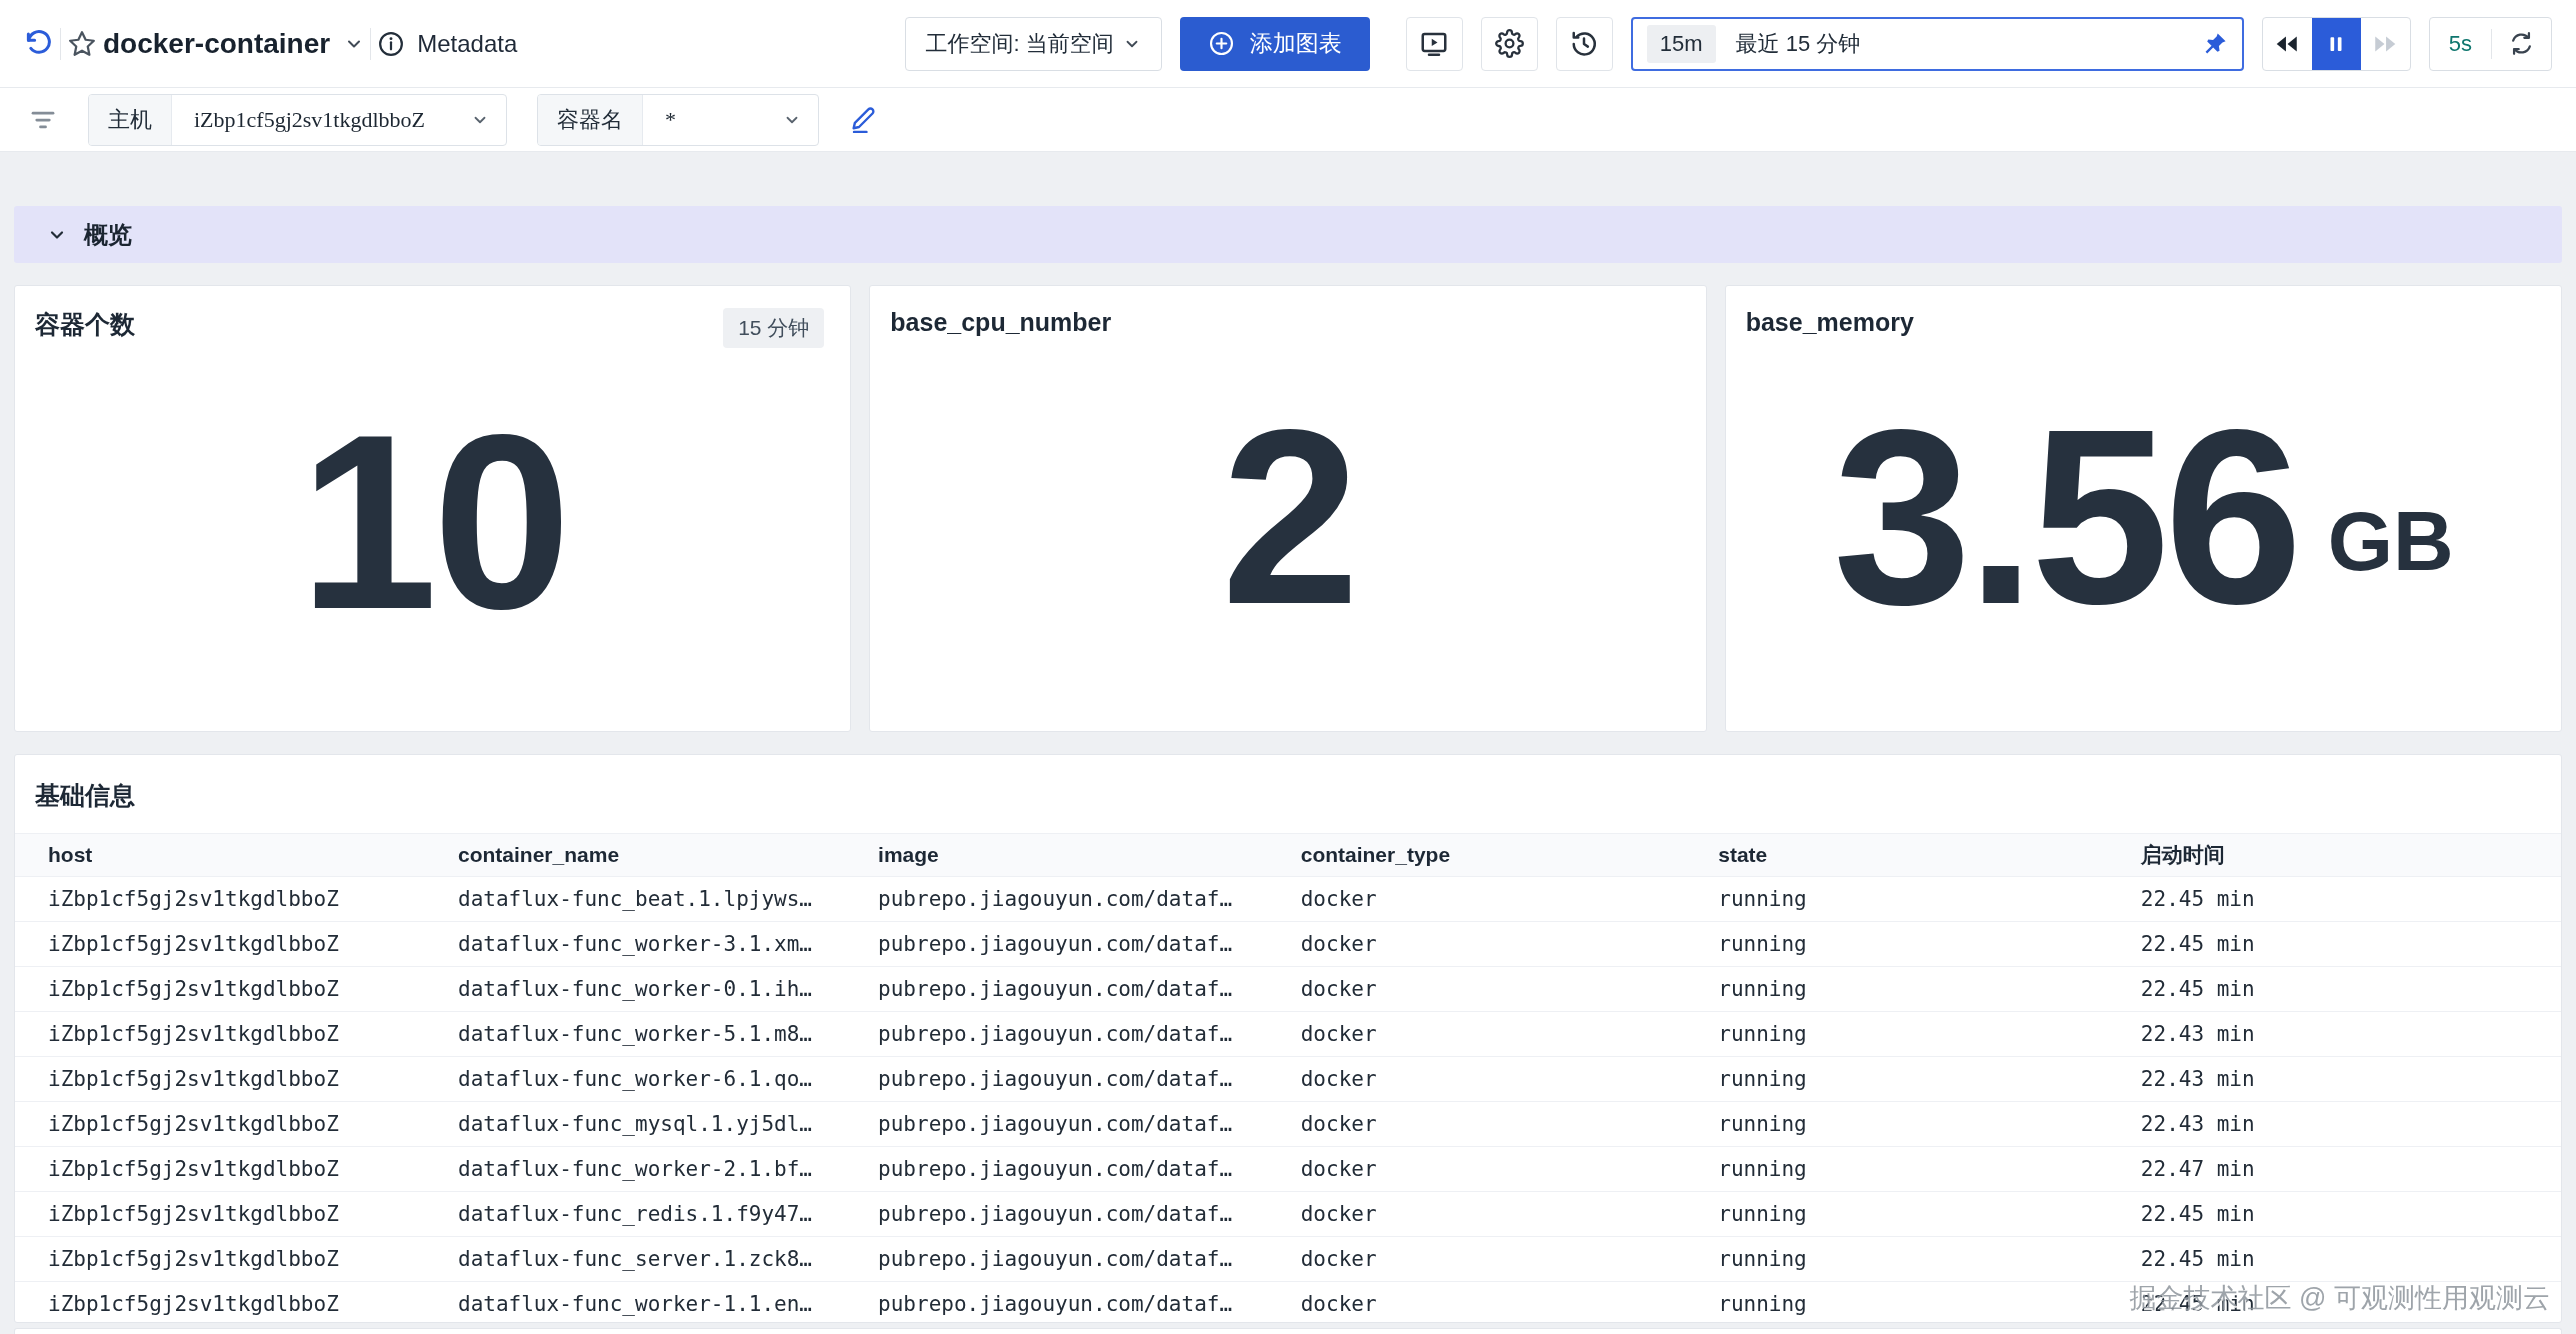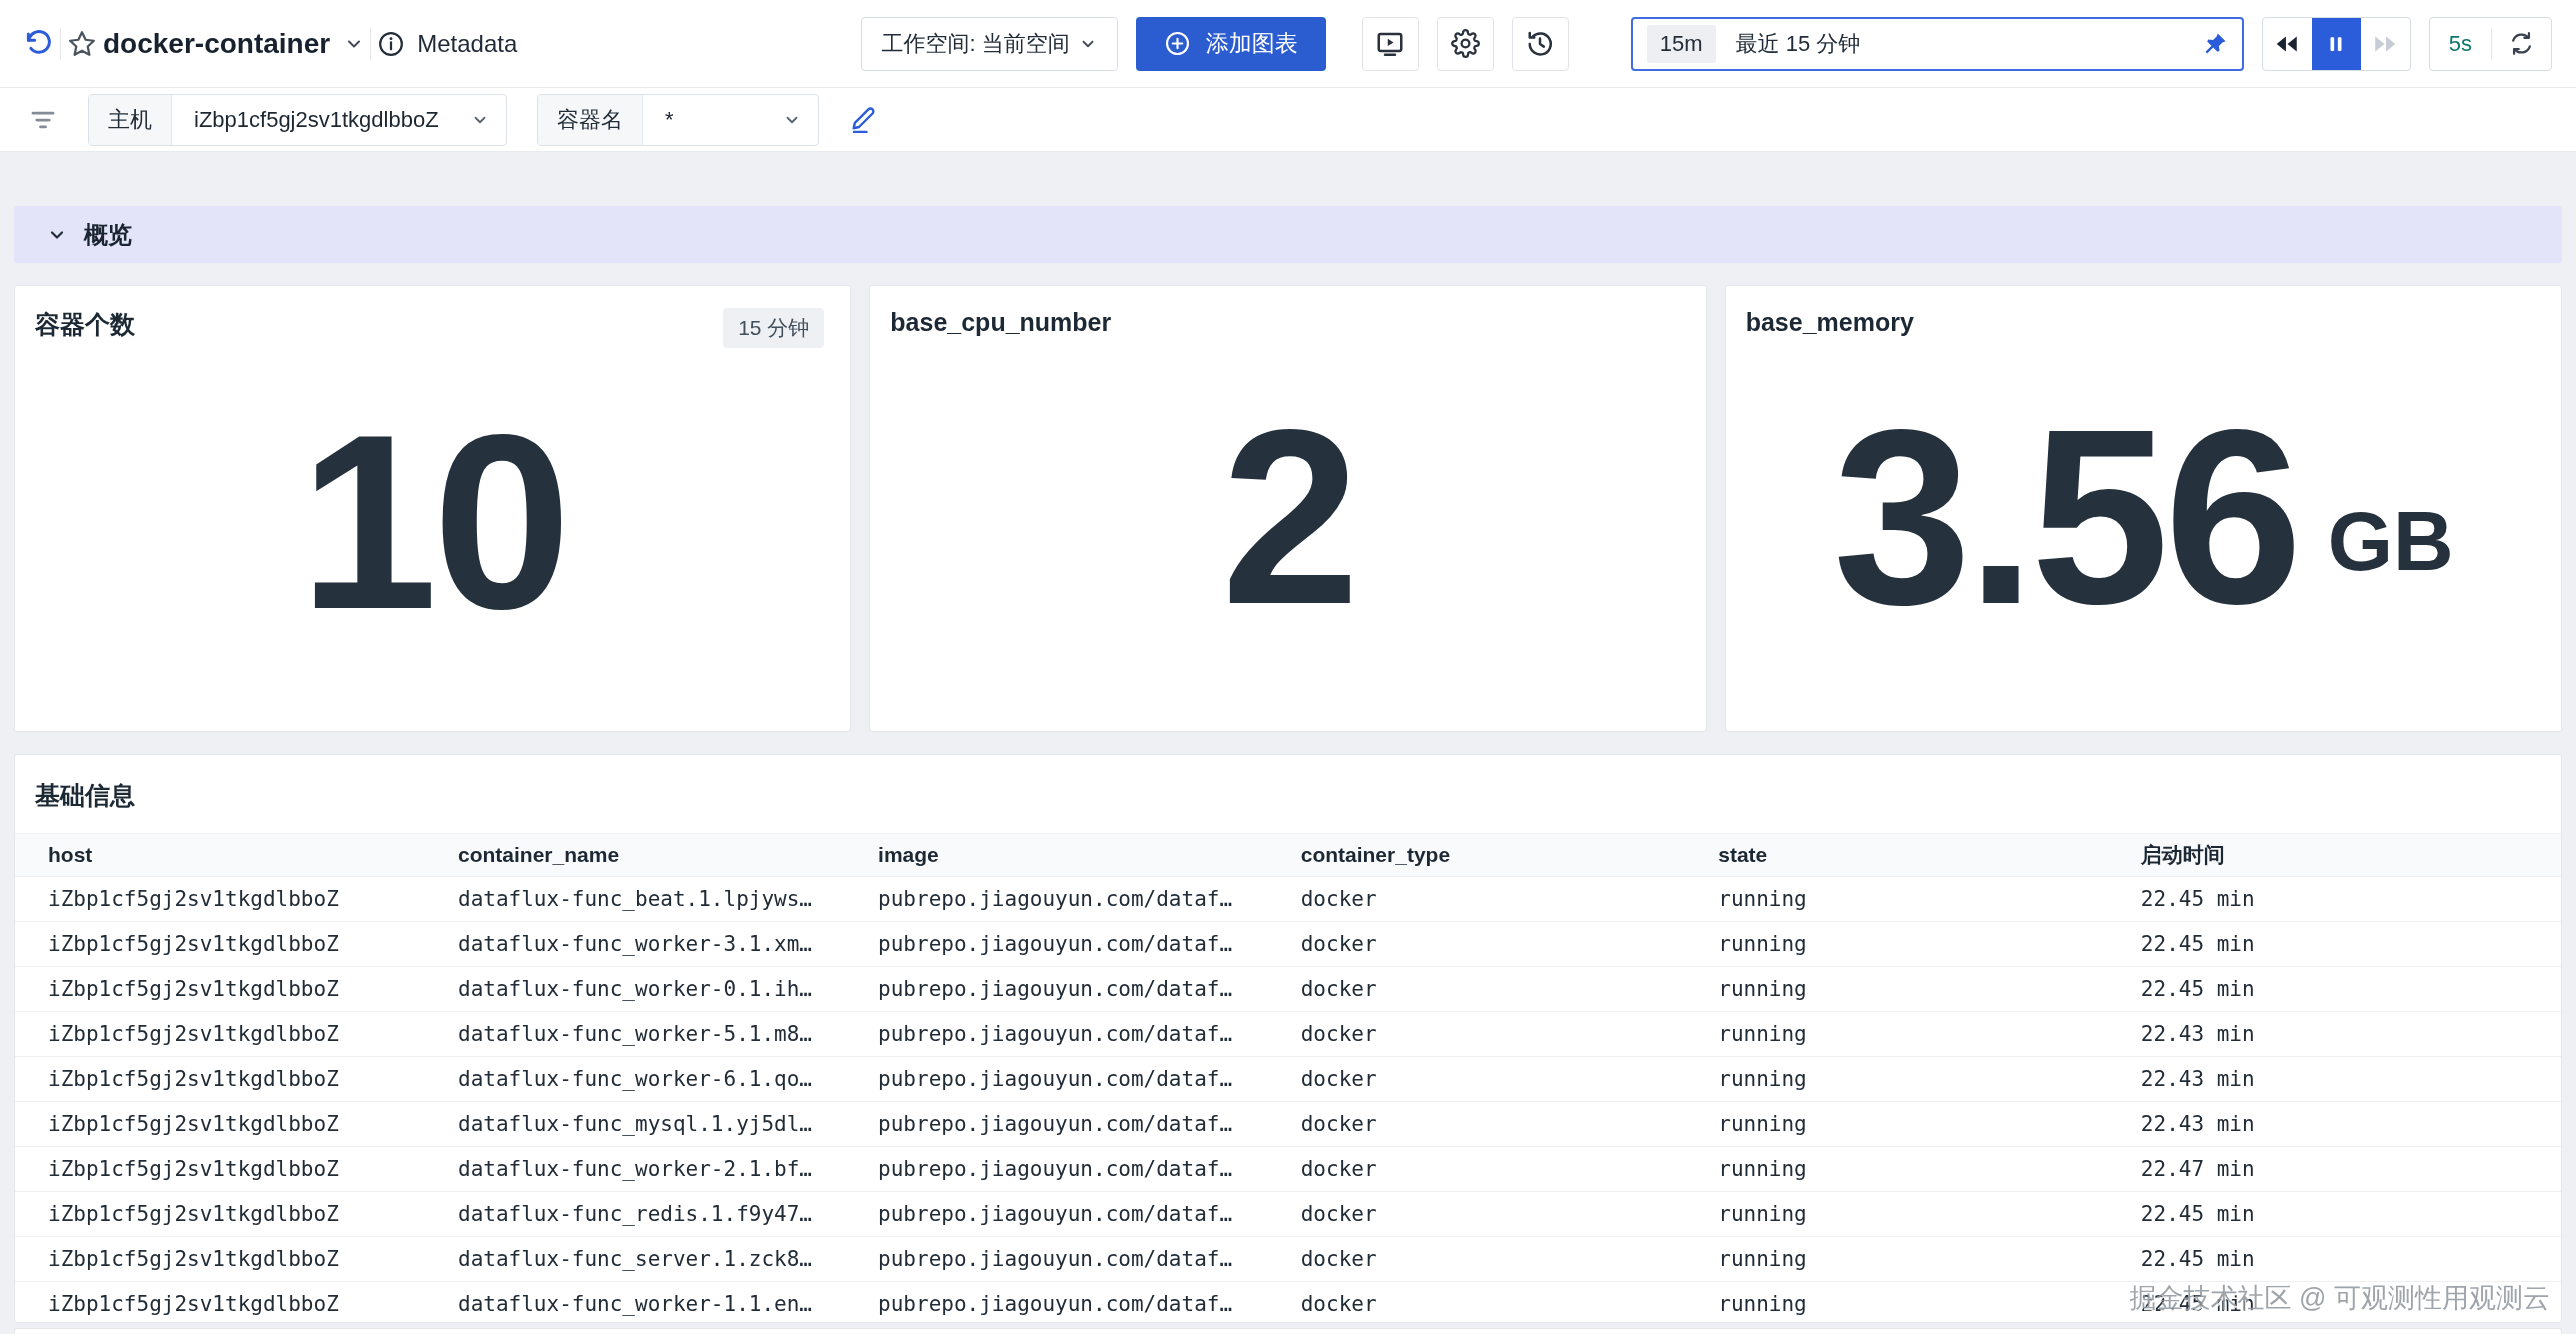--- a/index.html
+++ b/index.html
@@ -16,38 +16,38 @@
   .page-title { display:flex; align-items:center; gap:14px; cursor:pointer; }
   .page-title-text { font-size:28px; font-weight:700; color:#18222e; }
   .chev { color:#414b56; }
   .meta-grp { display:flex; align-items:center; gap:12px; cursor:pointer; color:#232e3a; }
   .meta-label { font-size:24px; color:#1f2937; }
 
   .tb-right { margin-left:auto; display:flex; align-items:center; gap:18px; }
   .select-box { height:54px; border:1px solid #d9dee4; border-radius:4px; display:flex; align-items:center; gap:9px; padding:0 20px; font-size:22px; color:#222d39; background:#fff; cursor:pointer; }
   .btn-primary { height:54px; background:#2b5cd0; color:#fff; border:none; border-radius:4px; display:flex; align-items:center; gap:15px; padding:0 28px; font-size:23px; cursor:pointer; margin-right:18px; }
   .icon-btn { width:57px; height:54px; border:1px solid #e0e4e9; border-radius:4px; background:#fff; display:flex; align-items:center; justify-content:center; color:#28313c; cursor:pointer; }
-  .time-ctl { height:54px; width:613px; border:2px solid #3f6ce0; border-radius:4px; background:#fff; display:flex; align-items:center; gap:20px; padding:0 14px; cursor:pointer;margin-left:44px; }
+  .time-ctl { height:54px; width:613px; border:2px solid #3f6ce0; border-radius:4px; background:#fff; display:flex; align-items:center; gap:20px; padding:0 14px; cursor:pointer; }
   .time-chip { background:#edeff2; border-radius:3px; padding:6px 13px; font-size:22px; color:#222d39; }
   .time-label { font-size:22px; color:#222d39; flex:1; }
   .pin-ic { color:#2b5cd9; }
   .playback { height:54px; border:1px solid #d9dee4; border-radius:4px; overflow:hidden; display:flex; background:#fff; }
   .pb-cell { width:49px; display:flex; align-items:center; justify-content:center; cursor:pointer; }
   .pb-rewind { color:#1b242e; }
   .pb-pause  { background:#2b5cd9; color:#fff; }
   .pb-fwd    { color:#c6ccd4; }
   .refresh-ctl { height:54px; border:1px solid #d9dee4; border-radius:4px; display:flex; align-items:center; background:#fff; }
   .r-int { padding:0 19px; font-size:22px; color:#0f766e; cursor:pointer; }
   .r-div { width:1px; height:30px; background:#e3e6ea; }
   .r-icon { padding:0 16px; color:#39434f; cursor:pointer; display:flex; align-items:center; }
 
   
   .filterbar { height:64px; background:#fff; border-bottom:1px solid #e7eaee; display:flex; align-items:center; padding:0 28px; gap:30px; }
   .funnel-ic { color:#848d97; cursor:pointer; }
-  .fselect { height:52px; border:1px solid #dde2e8; border-radius:4px; display:flex; align-items:stretch; background:#fff; overflow:hidden; cursor:pointer; }
+  .fselect { height:52px; border:1px solid #dde2e8; border-radius:4px; display:flex; align-items:stretch; background:#fff; overflow:hidden; cursor:pointer;font-family:Liberation Serif, serif; }
   .fs-label { background:#f5f7f9; border-right:1px solid #e6eaef; padding:0 19px; font-size:22px; color:#222d39; display:flex; align-items:center; }
   .fs-value { padding:0 22px; font-size:22px; color:#1d2732; display:flex; align-items:center; }
   .fs-host-val { min-width:299px; }
   .fs-cont-val { min-width:140px; }
   .fs-chev { display:flex; align-items:center; padding-right:17px; color:#59636e; }
   .edit-ic { color:#2b5cd9; cursor:pointer; }
 
   
   .content { padding:54px 14px 0; }
   .section-bar { height:57px; background:#e3e3f9; border-radius:3px; display:flex; align-items:center; gap:17px; padding:0 33px; margin-bottom:22px; cursor:pointer; }

